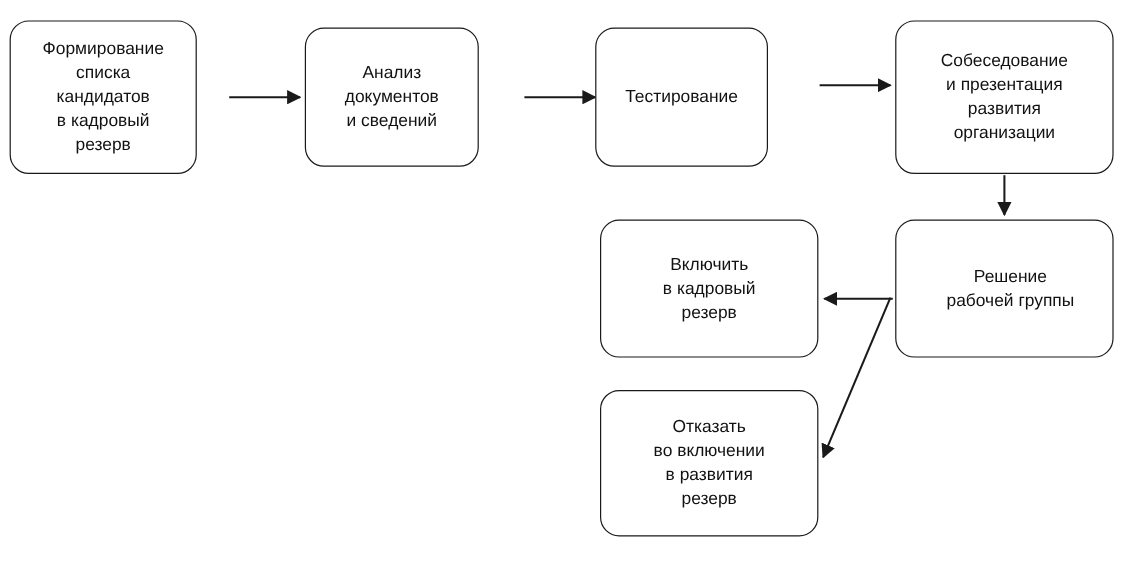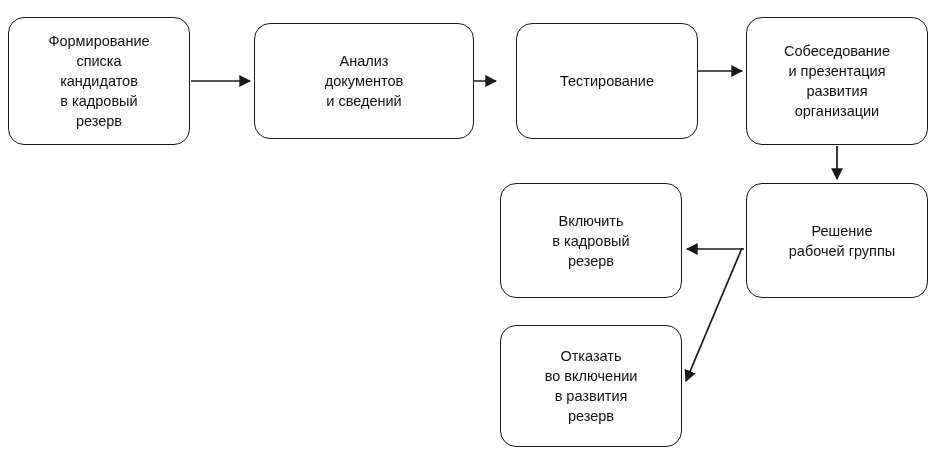--- a/index.html
+++ b/index.html
@@ -65,35 +65,35 @@
 
     <line x1="683" y1="71" x2="742" y2="71" stroke="#1a1a1a" stroke-width="1.7" marker-end="url(#arrow)"></line>
 
     <line x1="837" y1="146" x2="837" y2="179" stroke="#1a1a1a" stroke-width="1.7" marker-end="url(#arrow)"></line>
 
     <line x1="744" y1="249" x2="687" y2="249" stroke="#1a1a1a" stroke-width="1.7" marker-end="url(#arrow)"></line>
 
     <line x1="742" y1="248" x2="686" y2="381" stroke="#1a1a1a" stroke-width="1.7" marker-end="url(#arrow)"></line>
   </svg>
 
-  <div class="node" style="left:8px; top:17px; width:182px; height:128px;">
+  <div class="node" style="left:8px; top:17px; width:156px; height:128px;">
     <span class="node-label">Формирование
 списка
 кандидатов
 в кадровый
 резерв</span>
   </div>
 
-  <div class="node" style="left:254px; top:23px; width:220px; height:116px;">
+  <div class="node" style="left:254px; top:23px; width:145px; height:116px;">
     <span class="node-label">Анализ
 документов
 и сведений</span>
   </div>
 
-  <div class="node" style="left:516px; top:23px; width:182px; height:116px;">
+  <div class="node" style="left:496px; top:23px; width:144px; height:116px;">
     <span class="node-label">Тестирование</span>
   </div>
 
   <div class="node" style="left:746px; top:17px; width:182px; height:128px;">
     <span class="node-label">Собеседование
 и презентация
 развития
 организации</span>
   </div>
 

